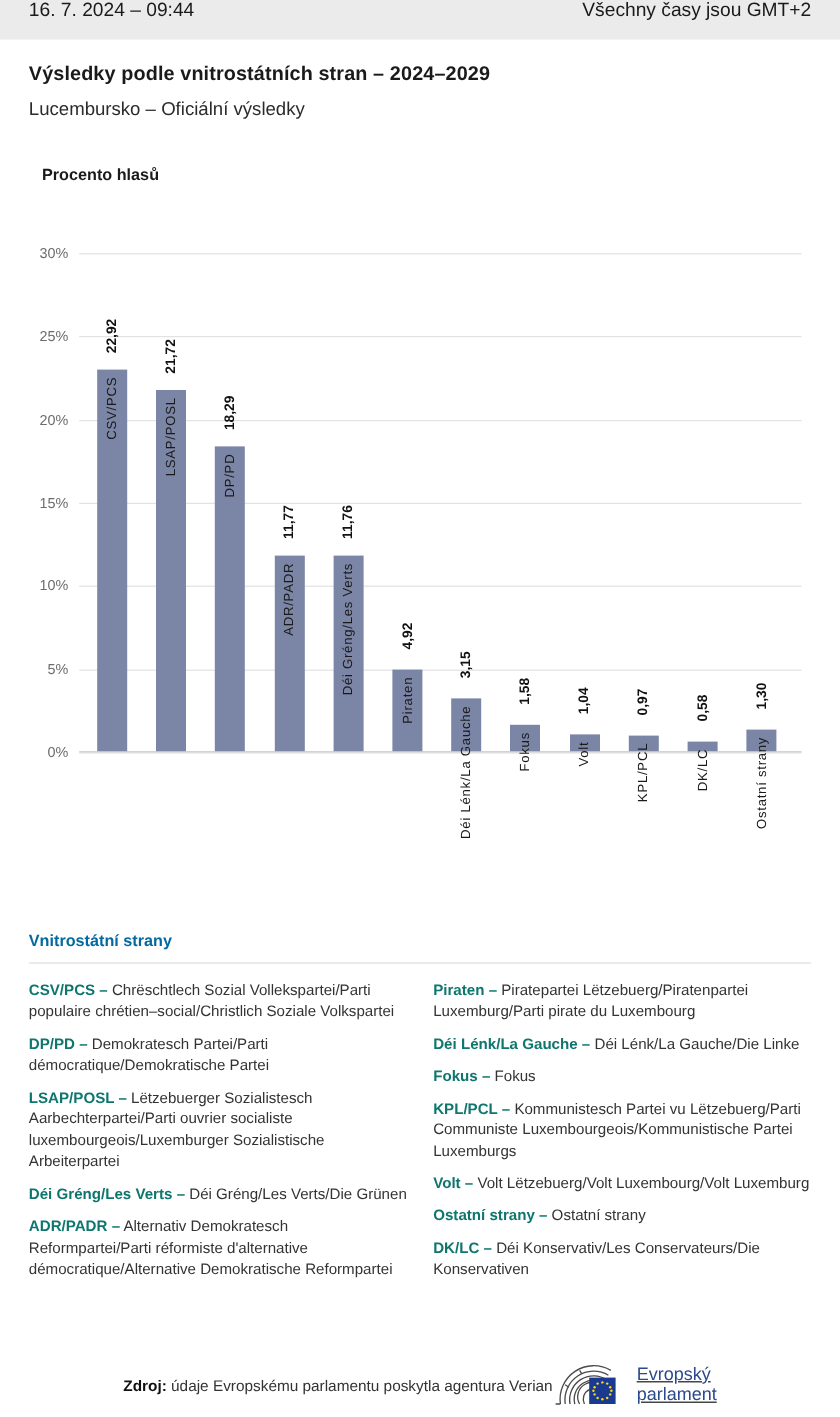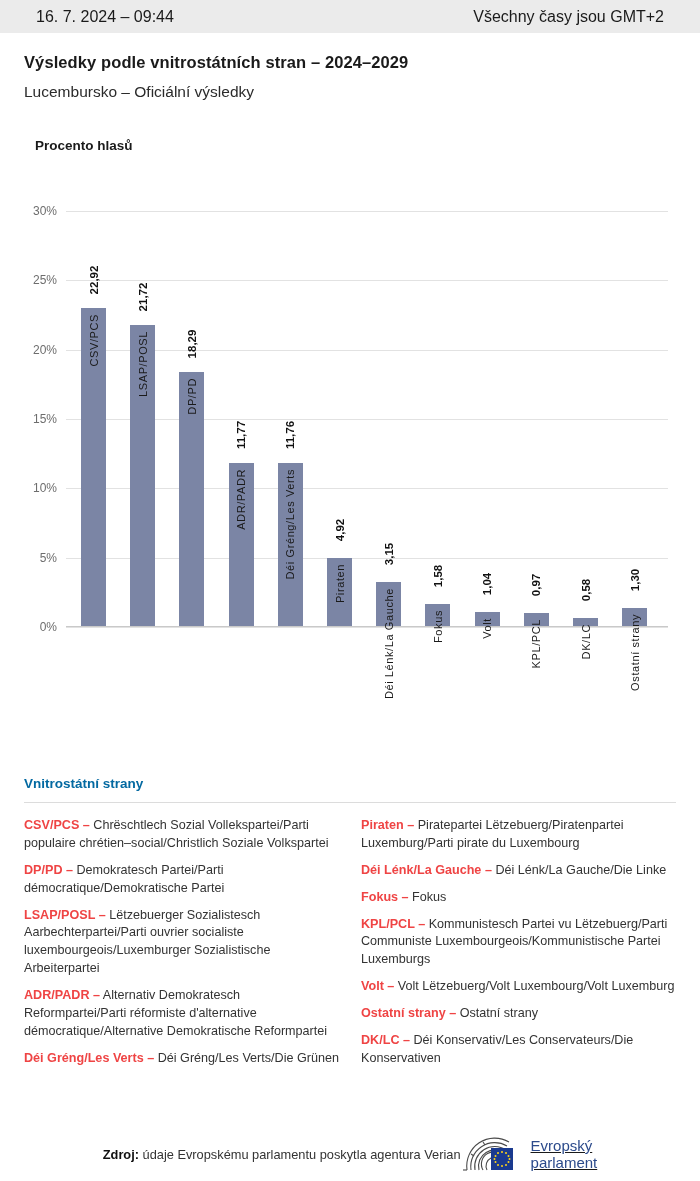--- a/index.html
+++ b/index.html
@@ -8,22 +8,22 @@
     background: #ffffff;
     font-family: "Liberation Sans", sans-serif;
     color: #1a1a1a;
     overflow: hidden;
   }
   .page { position: relative; width: 700px; height: 1181px; }
 
   
   .topbar {
     height: 33px; background: #ebebeb;
-    display: flex; align-items: center; justify-content: space-between;
-    padding: 0 36px;
+    display: flex; justify-content: space-between;
+    padding: 0 24px;
     gap: 44px;
   }
 
   
   .titles { padding: 20px 24px 0 24px; }
   .title  { font-size: 16.5px; font-weight: 700; color: #1a1a1a; letter-spacing: .1px; }
   .subtitle { font-size: 15.5px; font-weight: 400; color: #2b2b2b; margin-top: 11px; }
 
   
   .chart-label {
@@ -73,21 +73,21 @@
   
   .legend { position: absolute; left: 24px; top: 776px; width: 652px; }
   .legend-title { font-size: 13.5px; font-weight: 700; color: #0369a1; }
   .legend-rule { margin-top: 11px; height: 1px; background: #dcdcdc; width: 100%; }
   .legend-cols { display: flex; gap: 22px; margin-top: 14px; }
   .legend-col { width: 315px; }
   .legend-item {
     font-size: 12.6px; line-height: 1.42; color: #333;
     margin-bottom: 9px;
   }
-  .legend-item b { font-weight: 700; color: #ef4444; }
+  .legend-item b { font-weight: 700; color: #0f766e; }
 
   
   .footer {
     position: absolute; left: 0; right: 0; top: 1128px; height: 53px;
     padding: 0 24px;
     display: flex; align-items: center; justify-content: center;
   }
   .source { font-size: 12.8px; color: #333; }
   .source b { font-weight: 700; color: #111; }
   .ep-logo { display: flex; align-items: center; gap: 8px; text-decoration: underline; }
@@ -195,22 +195,22 @@
   </div>
 
   <div class="legend">
     <div class="legend-title">Vnitrostátní strany</div>
     <div class="legend-rule"></div>
     <div class="legend-cols">
       <div class="legend-col" id="legend-left">
           <div class="legend-item"><b>CSV/PCS –</b><span> Chrëschtlech Sozial Vollekspartei/Parti populaire chrétien–social/Christlich Soziale Volkspartei</span></div>
           <div class="legend-item"><b>DP/PD –</b><span> Demokratesch Partei/Parti démocratique/Demokratische Partei</span></div>
           <div class="legend-item"><b>LSAP/POSL –</b><span> Lëtzebuerger Sozialistesch Aarbechterpartei/Parti ouvrier socialiste luxembourgeois/Luxemburger Sozialistische Arbeiterpartei</span></div>
+          <div class="legend-item"><b>Déi Gréng/Les Verts –</b><span> Déi Gréng/Les Verts/Die Grünen</span></div>
           <div class="legend-item"><b>ADR/PADR –</b><span> Alternativ Demokratesch Reformpartei/Parti réformiste d'alternative démocratique/Alternative Demokratische Reformpartei</span></div>
-          <div class="legend-item"><b>Déi Gréng/Les Verts –</b><span> Déi Gréng/Les Verts/Die Grünen</span></div>
         </div>
       <div class="legend-col" id="legend-right">
           <div class="legend-item"><b>Piraten –</b><span> Piratepartei Lëtzebuerg/Piratenpartei Luxemburg/Parti pirate du Luxembourg</span></div>
           <div class="legend-item"><b>Déi Lénk/La Gauche –</b><span> Déi Lénk/La Gauche/Die Linke</span></div>
           <div class="legend-item"><b>Fokus –</b><span> Fokus</span></div>
           <div class="legend-item"><b>KPL/PCL –</b><span> Kommunistesch Partei vu Lëtzebuerg/Parti Communiste Luxembourgeois/Kommunistische Partei Luxemburgs</span></div>
           <div class="legend-item"><b>Volt –</b><span> Volt Lëtzebuerg/Volt Luxembourg/Volt Luxemburg</span></div>
           <div class="legend-item"><b>Ostatní strany –</b><span> Ostatní strany</span></div>
           <div class="legend-item"><b>DK/LC –</b><span> Déi Konservativ/Les Conservateurs/Die Konservativen</span></div>
         </div>

